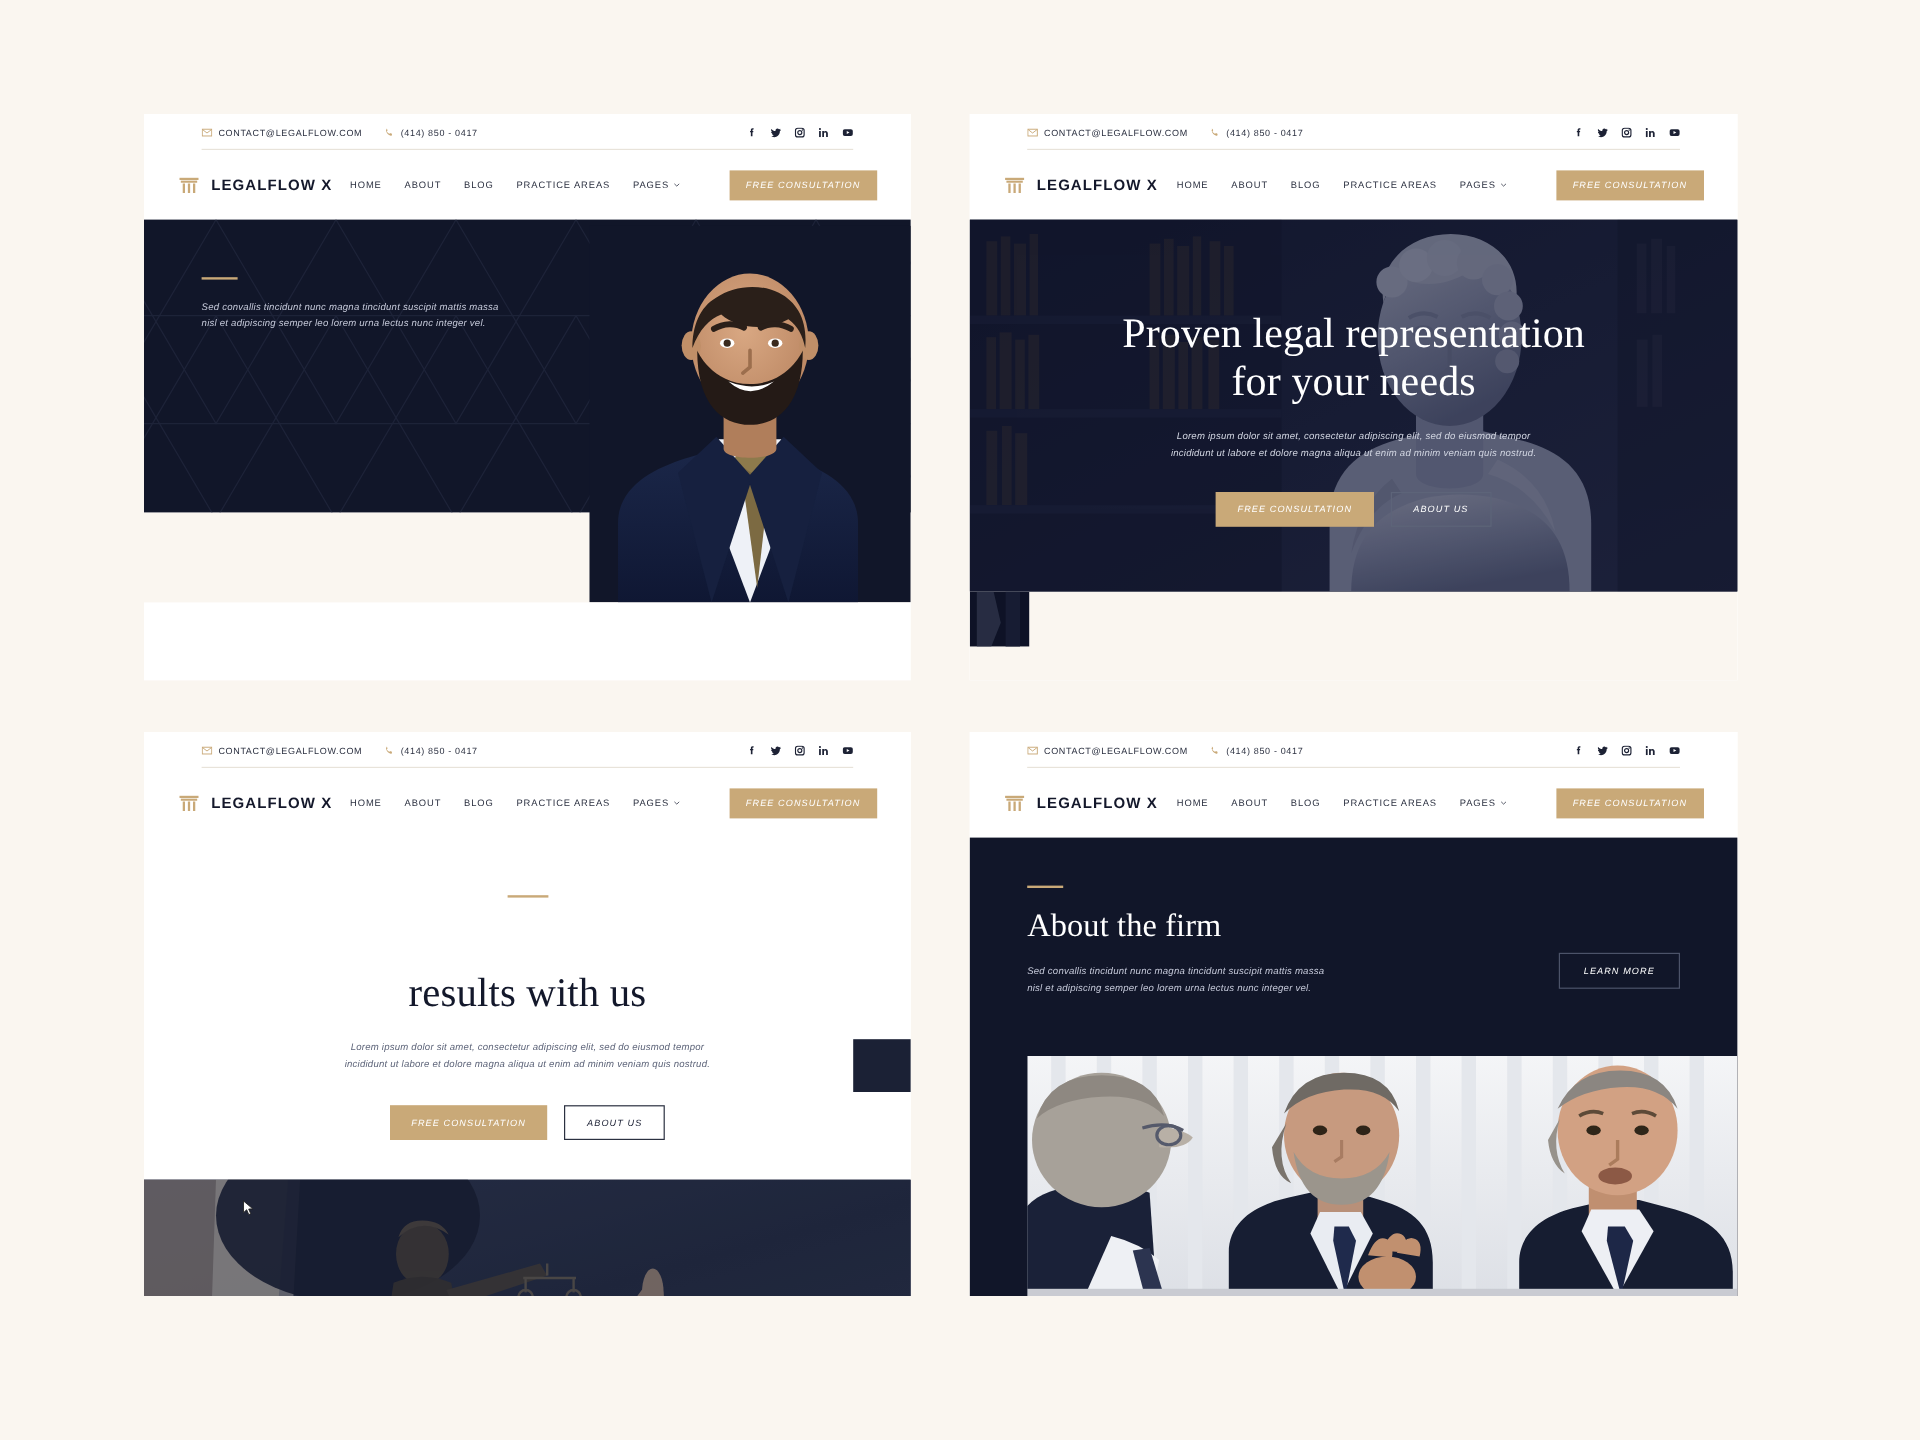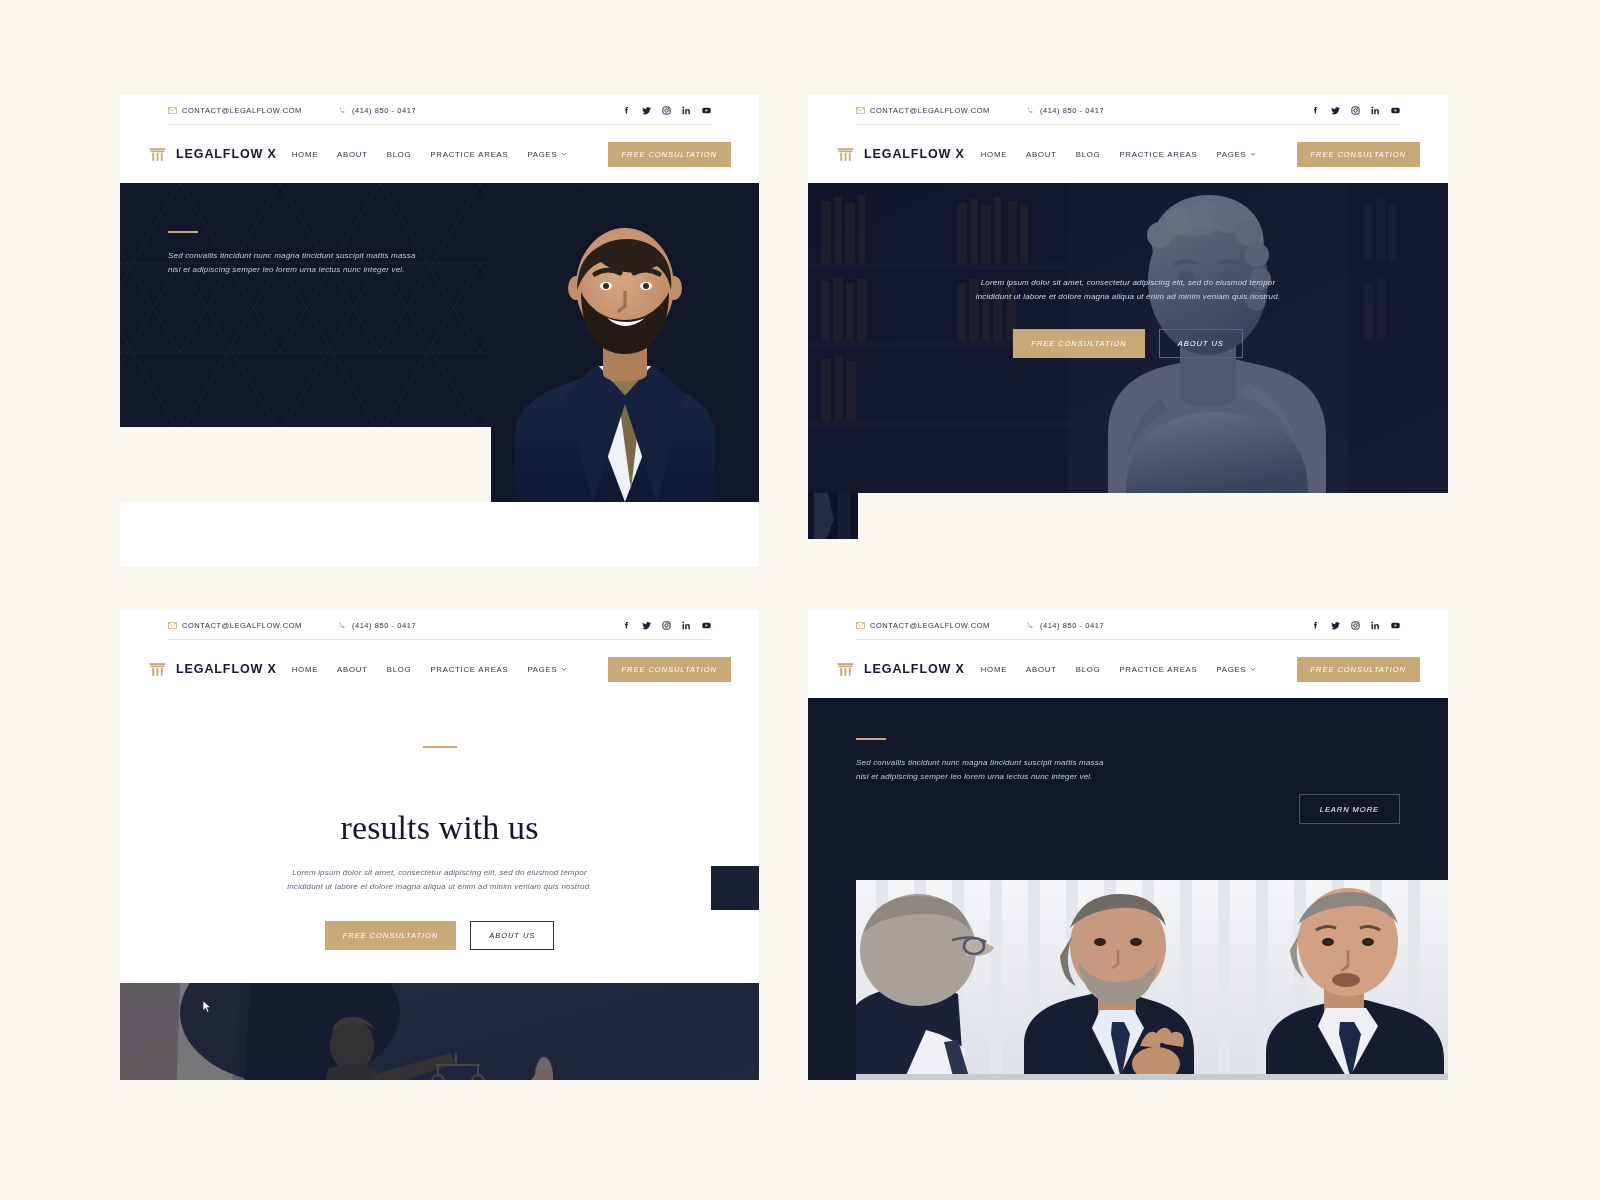--- a/index.html
+++ b/index.html
@@ -39,21 +39,21 @@
     position: relative;
     padding: 0 48px;
   }
   .topbar::after {
     content: "";
     position: absolute;
     left: 48px; right: 48px; bottom: 0;
     height: 1px;
     background: #e8e3da;
   }
-  .contact-group { display: flex; align-items: center; gap: 36px; }
+  .contact-group { display: flex; align-items: center; gap: 18px; }
   .contact-item {
     display: flex;
     align-items: center;
     gap: 5px;
     font-size: 7.5px;
     letter-spacing: 0.55px;
     color: #2b3040;
     white-space: nowrap;
   }
   .contact-item .ic { display: block; width: 9px; height: 9px; color: #c9a978; flex: none; }
@@ -624,20 +624,24 @@
             <path d="M385 140q15 8 30 0" stroke="#7e8498" stroke-width="3" fill="none"></path>
 
             <path d="M440 200q40 18 48 60-20-38-56-48Z" fill="#b9bdd0"></path>
             <path d="M352 216q-28 22-34 62 14-38 42-50Z" fill="#9ba0b6"></path>
           </g>
           <rect width="640" height="310" fill="#131830" opacity="0.5"></rect>
         </svg>
       </div>
 
       <div class="hero2-copy">
+        <h1 class="display-title">
+          <span>Proven legal representation</span><br>
+          <span>for your needs</span>
+        </h1>
         <p class="hero-sub">
           <span>Lorem ipsum dolor sit amet, consectetur adipiscing elit, sed do eiusmod tempor</span><br>
           <span>incididunt ut labore et dolore magna aliqua ut enim ad minim veniam quis nostrud.</span>
         </p>
         <div class="hero-actions">
           <a class="btn btn-gold">FREE CONSULTATION</a>
           <a class="btn btn-ghost-light">ABOUT US</a>
         </div>
       </div>
 
@@ -906,20 +910,21 @@
                 <path d="M2 4.4 6 8.2l4-3.8" fill="none" stroke="currentColor" stroke-width="1.3"></path>
               </svg>
             </span>
           </a>
         <a class="btn nav-cta">FREE CONSULTATION</a>
       </div>
     </div>
 
     <div id="hero4">
       <div class="rule-gold"></div>
+      <h1 class="display-title">About the firm</h1>
       <p class="hero-sub">
         <span>Sed convallis tincidunt nunc magna tincidunt suscipit mattis massa</span><br>
         <span>nisl et adipiscing semper leo lorem urna lectus nunc integer vel.</span>
       </p>
       <a class="btn learn-btn">LEARN MORE</a>
     </div>
 
     <div class="meeting-band">
       <div class="meeting-img">
         <svg viewBox="0 0 592 200" preserveAspectRatio="none">

